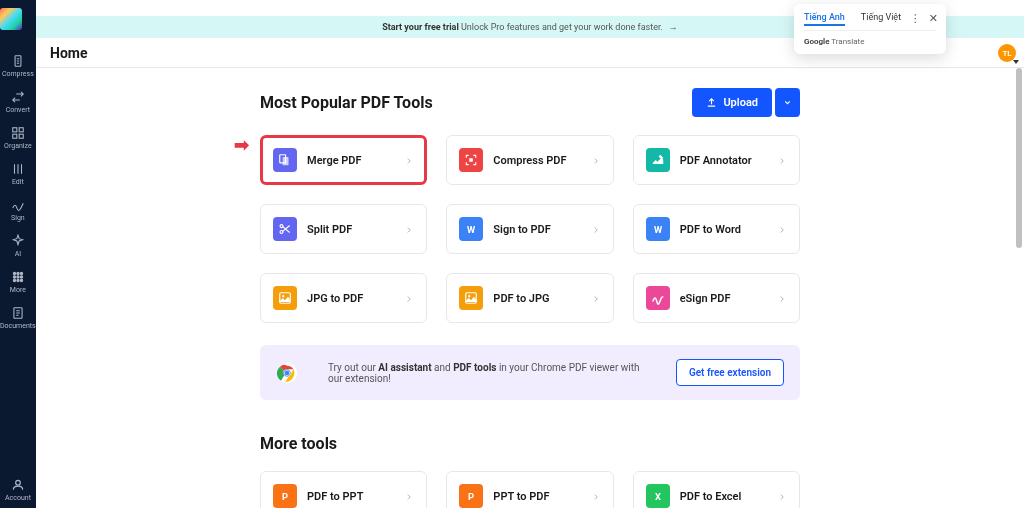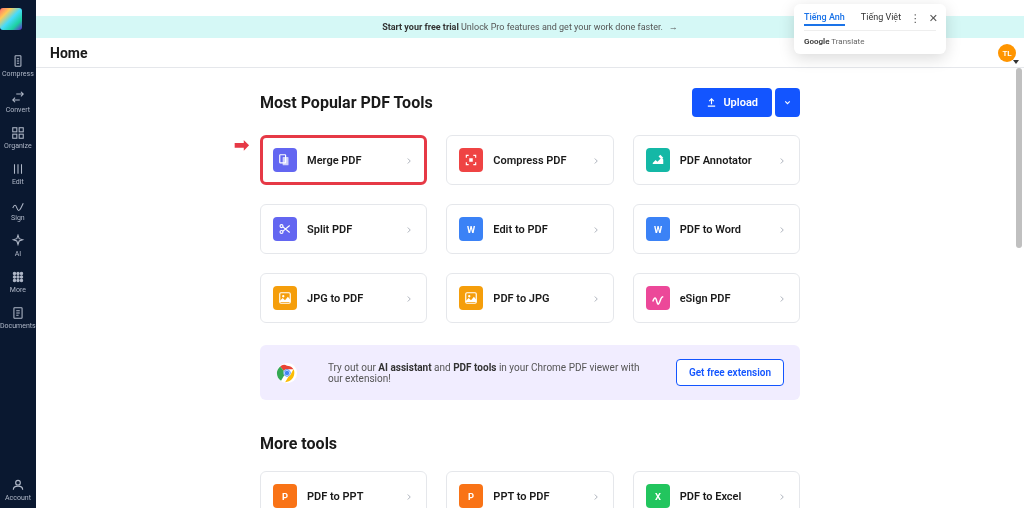--- a/index.html
+++ b/index.html
@@ -223,21 +223,21 @@
           <div class="card-chev"><svg viewBox="0 0 24 24" fill="none" stroke="currentColor" stroke-width="2">
               <path d="M9 6l6 6-6 6"></path>
             </svg></div>
         </div>
         <div class="card">
           <div class="card-icon" style="background:#3b82f6">
             <svg viewBox="0 0 24 24">
               <text x="12" y="18" font-size="16" font-weight="bold" fill="#fff" text-anchor="middle">W</text>
             </svg>
           </div>
-          <div class="card-label">Edit to PDF</div>
+          <div class="card-label">Sign to PDF</div>
           <div class="card-chev"><svg viewBox="0 0 24 24" fill="none" stroke="currentColor" stroke-width="2">
               <path d="M9 6l6 6-6 6"></path>
             </svg></div>
         </div>
         <div class="card">
           <div class="card-icon" style="background:#3b82f6">
             <svg viewBox="0 0 24 24">
               <text x="12" y="18" font-size="16" font-weight="bold" fill="#fff" text-anchor="middle">W</text>
             </svg>
           </div>

